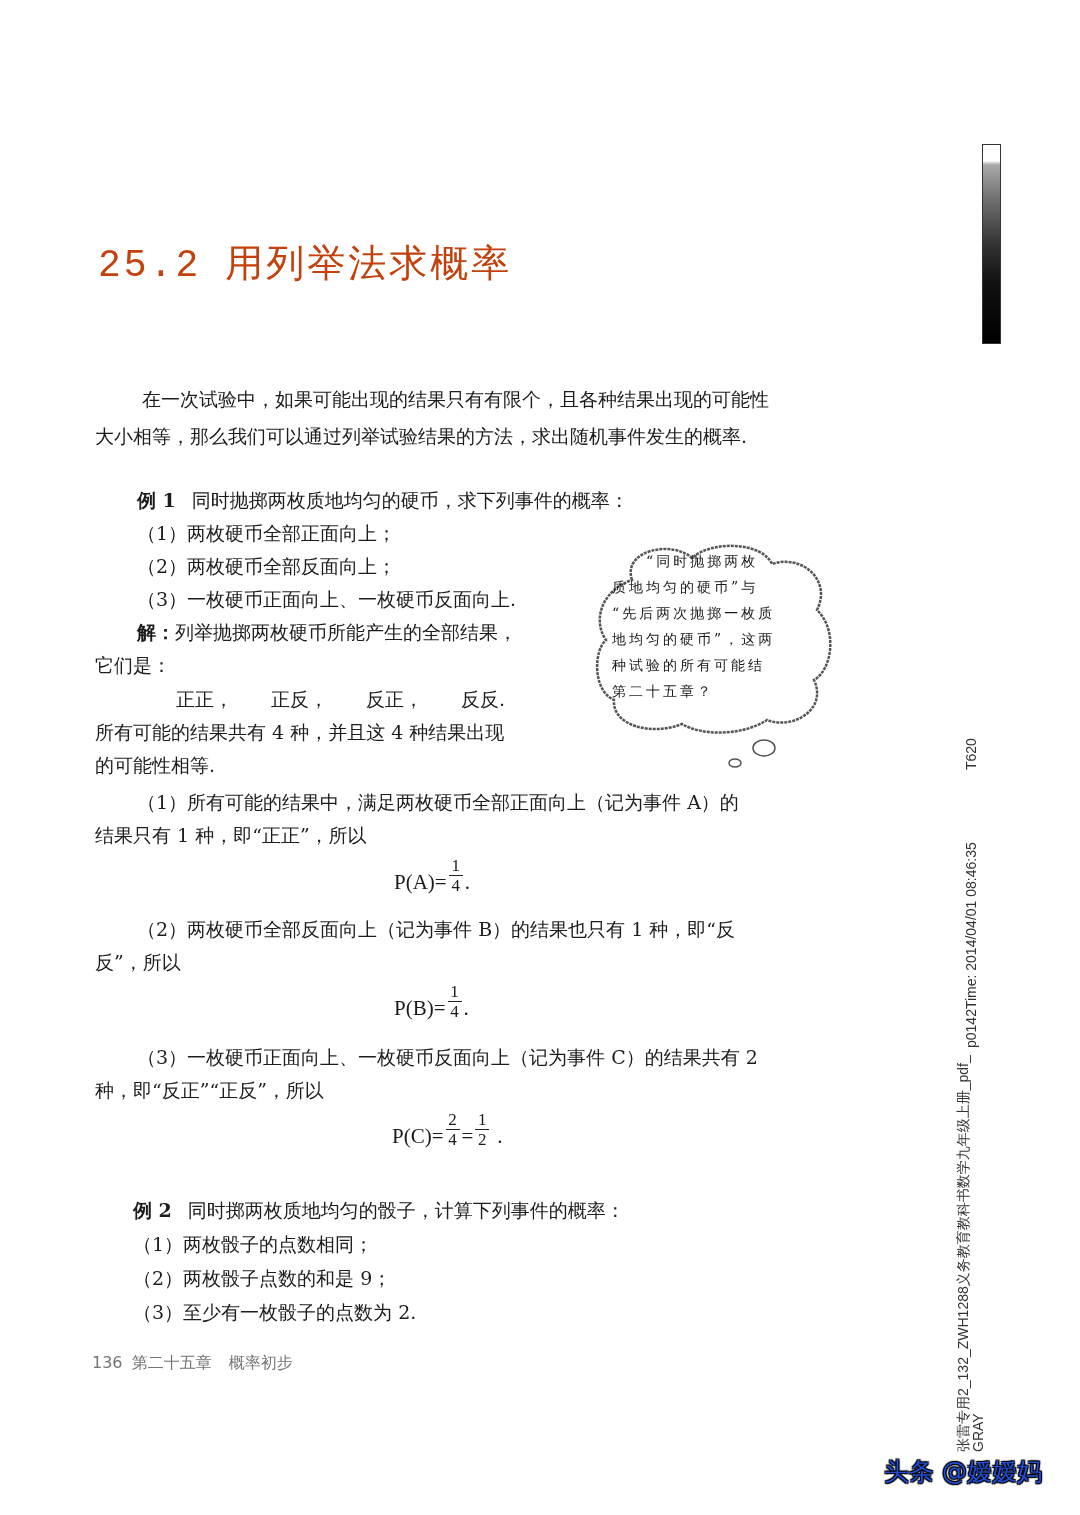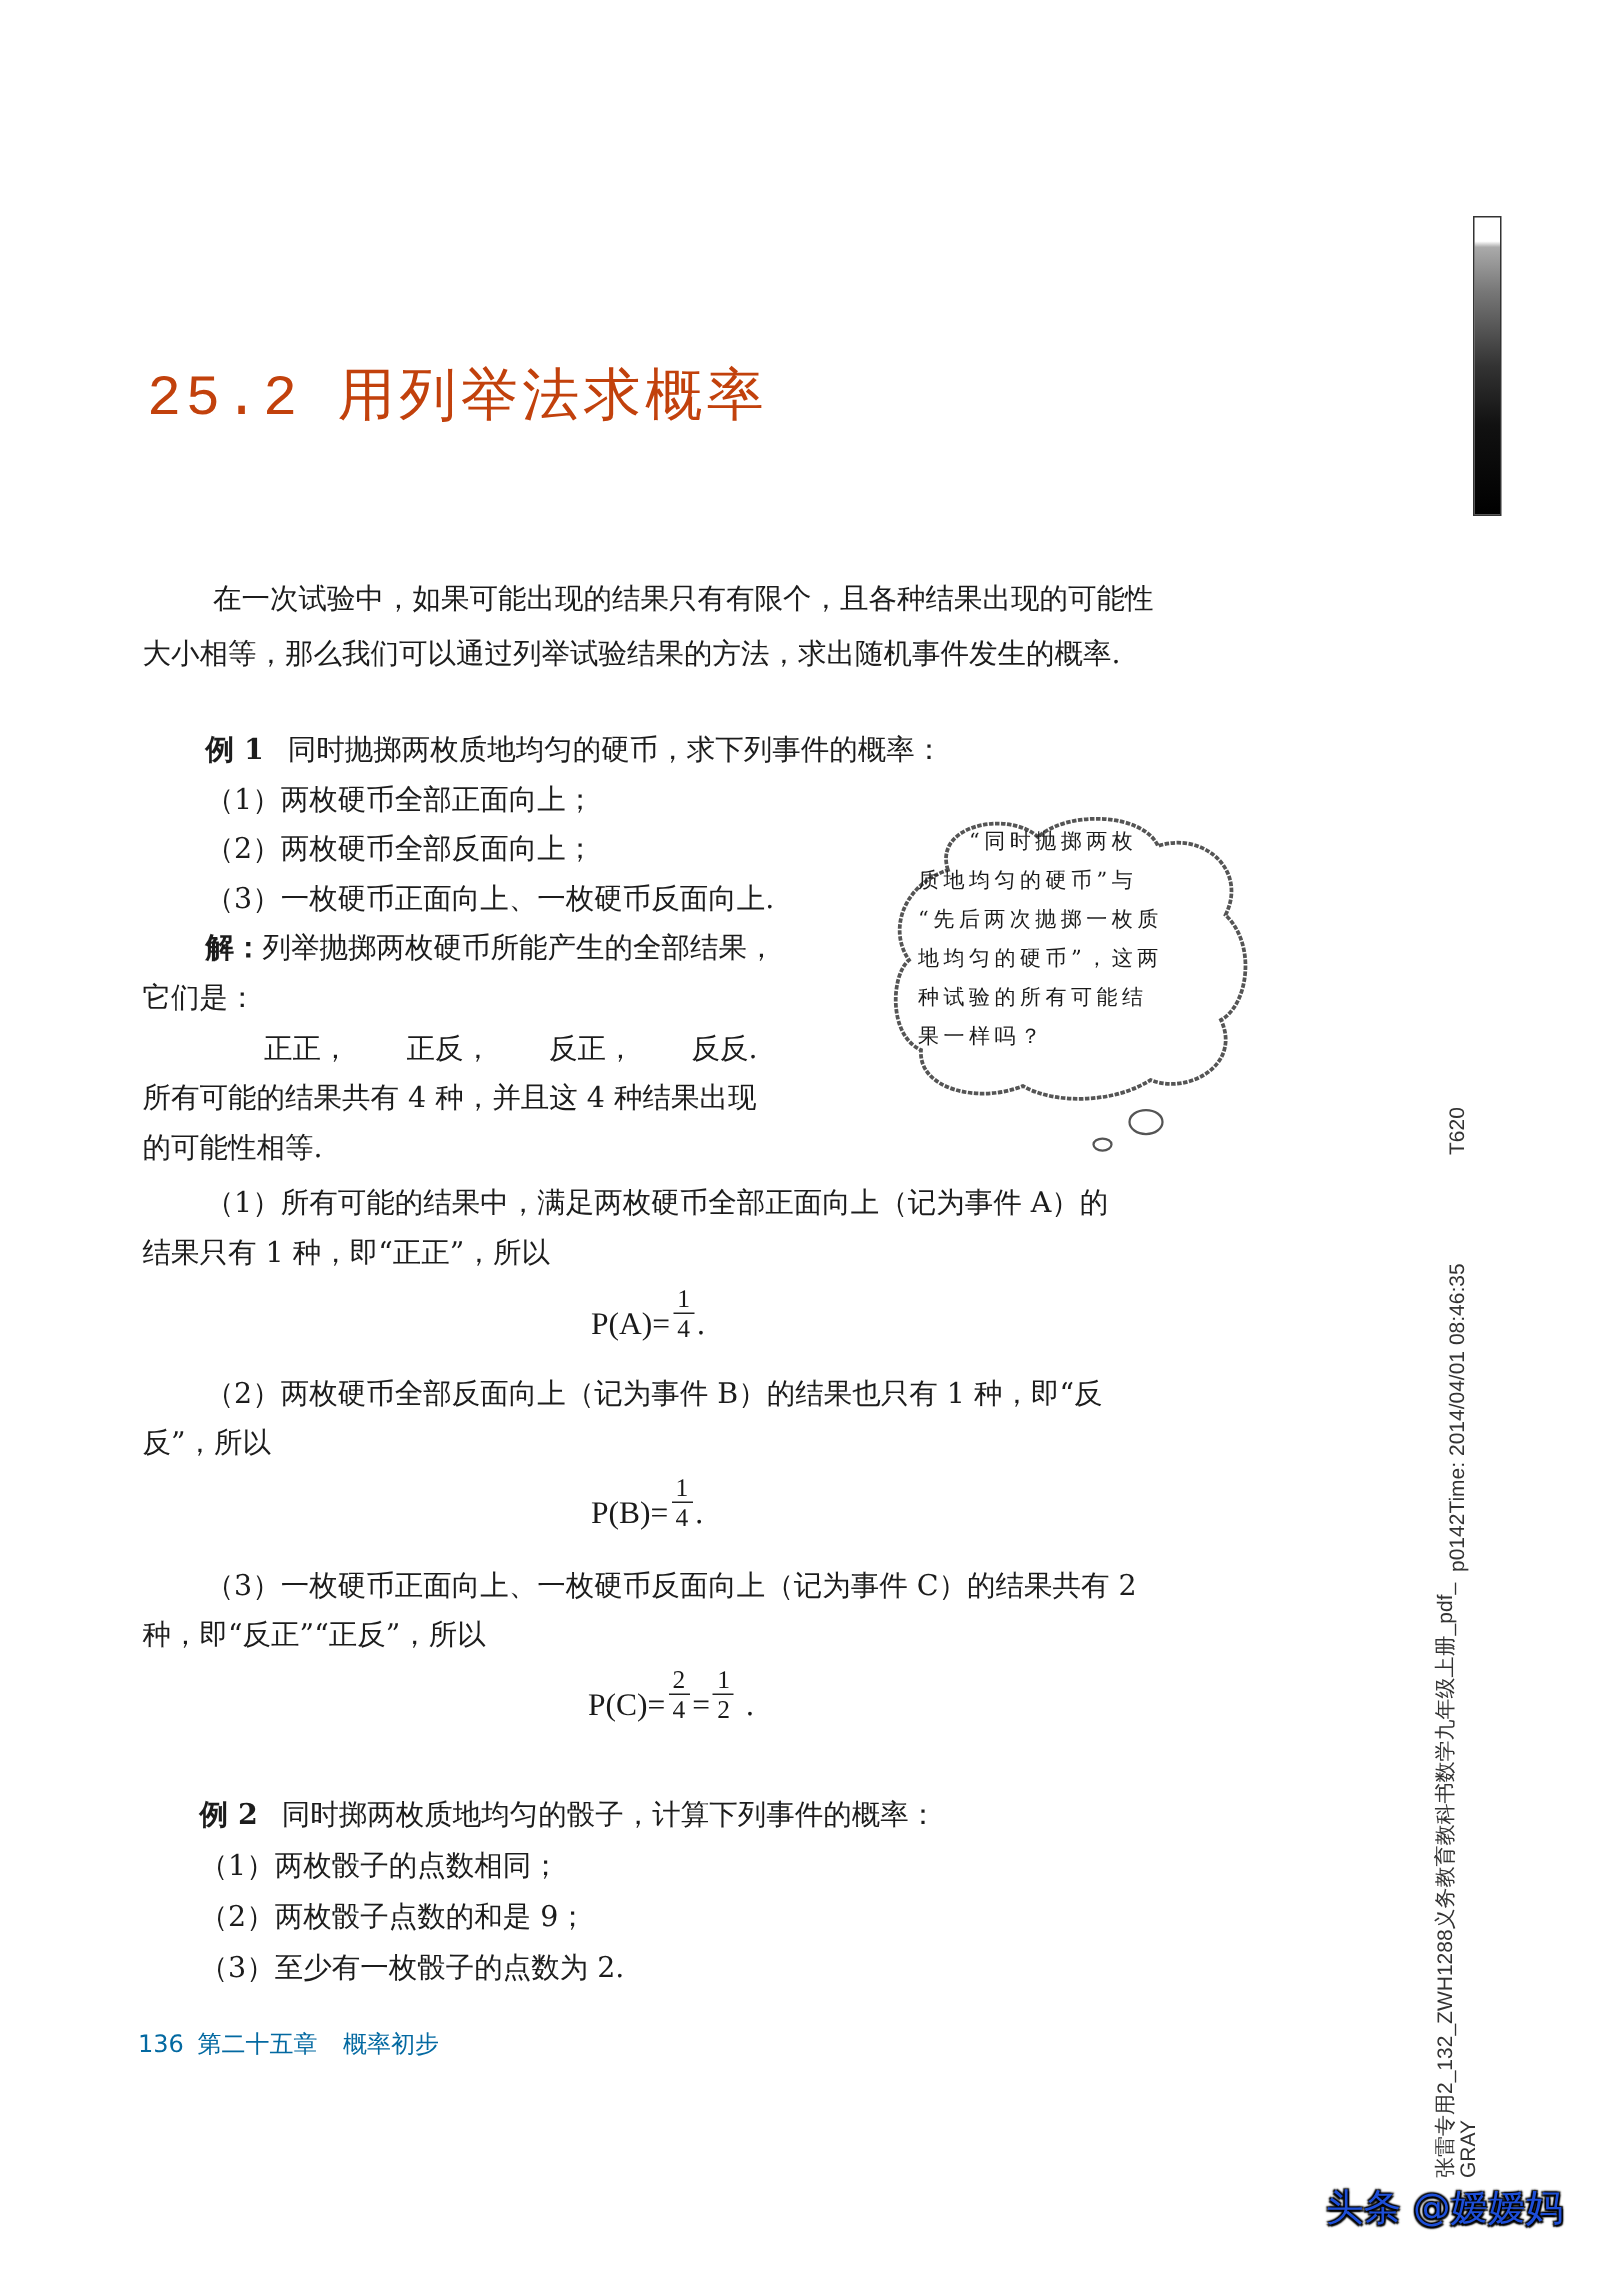--- a/index.html
+++ b/index.html
@@ -12,21 +12,21 @@
   .ex-label { font-weight:bold; margin-right:16px; }
   .formula { font-family:"Liberation Serif","DejaVu Serif",serif; font-size:21px; white-space:nowrap; display:flex; align-items:flex-end; }
   .frac { display:inline-flex; flex-direction:column; align-items:center; font-size:17px; line-height:19px; margin:0 2px; }
   .frac .bar { width:14px; border-top:1px solid #222; }
   .colorbar { left:982px; top:144px; width:17px; height:198px; border:1px solid #333;
               background:linear-gradient(#fff 0%, #fff 8%, #aaa 10%, #777 25%, #333 50%, #111 70%, #000 100%); }
   .vtext { font-family:"Liberation Sans","DejaVu Sans",sans-serif; font-size:14px; color:#333;
            transform-origin:left top; transform:rotate(-90deg); white-space:nowrap; }
   .bubble { left:592px; top:540px; width:246px; height:200px; }
   .bubble-text { left:612px; top:548px; width:212px; font-size:14px; line-height:26px; letter-spacing:3px; color:#1a1a1a; }
-  .footer { left:92px; top:1353px; font-size:16px; font-family:"DejaVu Sans","Liberation Sans",sans-serif; color:#0369a1; white-space:nowrap; }
+  .footer { left:92px; top:1353px; font-size:16px; font-family:"DejaVu Sans","Liberation Sans",sans-serif; color:#737373; white-space:nowrap; }
   .watermark { left:884px; top:1455px; font-family:"DejaVu Sans","Liberation Sans",sans-serif; font-size:25px; color:#1d4ed8;
                text-shadow:0 0 2px #000, 1px 1px 1px #000, -1px -1px 1px #000, 1px -1px 1px #000, -1px 1px 1px #000; white-space:nowrap; }
 </style>
 </head>
 <body>
 
 <div class="abs title">
   <span class="num">25.2</span><span>用列举法求概率</span>
 </div>
 
@@ -62,21 +62,21 @@
 <svg class="abs" style="left:720px; top:735px;" width="80" height="40">
   <ellipse cx="44" cy="13" rx="11" ry="8" fill="none" stroke="#555" stroke-width="1.5"></ellipse>
   <ellipse cx="15" cy="28" rx="6" ry="4" fill="none" stroke="#555" stroke-width="1.5"></ellipse>
 </svg>
 <div class="abs bubble-text">
   <div>　　“同时抛掷两枚</div>
   <div>质地均匀的硬币”与</div>
   <div>“先后两次抛掷一枚质</div>
   <div>地均匀的硬币”，这两</div>
   <div>种试验的所有可能结</div>
-  <div>果一样吗？</div>
+  <div>第二十五章？</div>
 </div>
 
 <div class="abs p" style="left:137px; top:786px;">（1）所有可能的结果中，满足两枚硬币全部正面向上（记为事件 A）的</div>
 <div class="abs p" style="left:95px; top:819px;">结果只有 1 种，即“正正”，所以</div>
 <div class="abs formula" style="left:394px; top:856px;">
   <span>P(A)=</span>
   <span class="frac">
       <span>1</span>
       <span class="bar"></span>
       <span>4</span>

